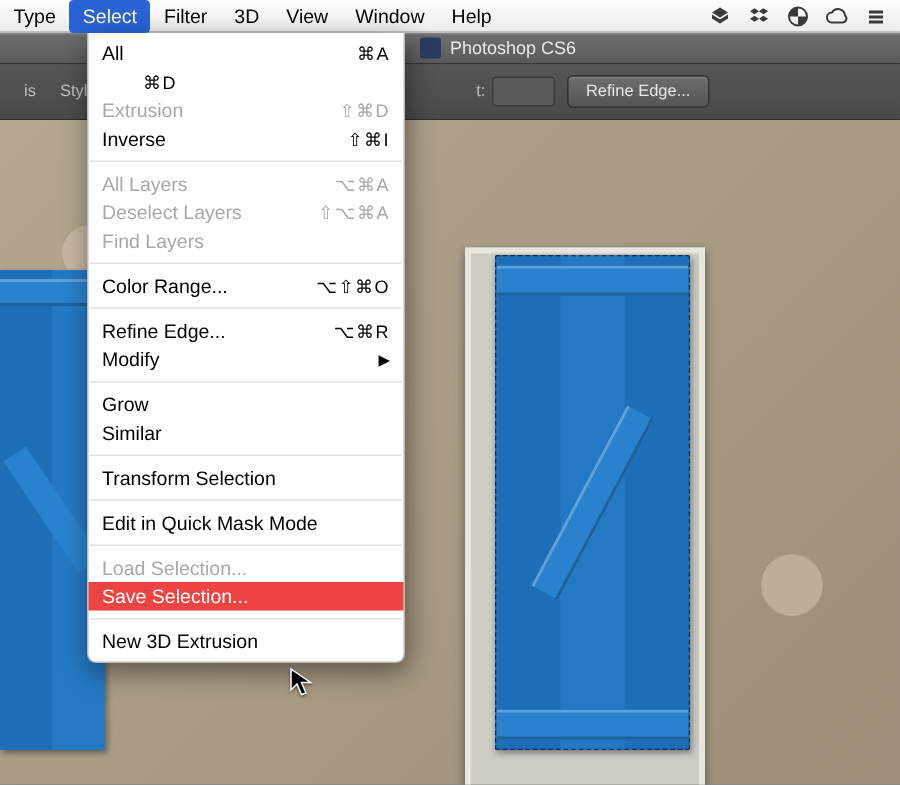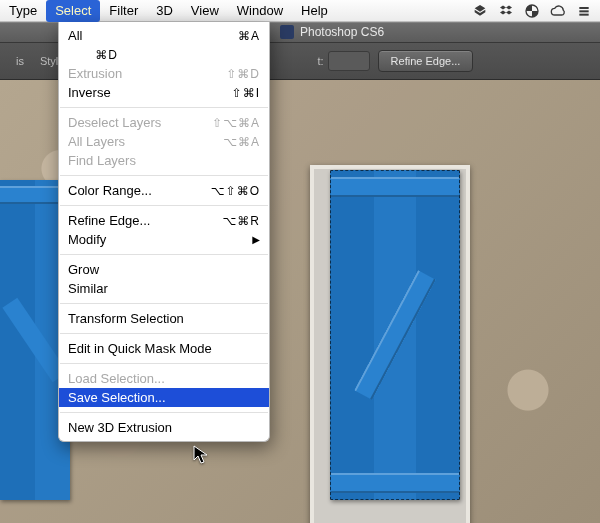--- a/index.html
+++ b/index.html
@@ -72,21 +72,21 @@
 
   
   .menu{position:absolute;top:22px;left:58px;width:212px;background:#fff;
     border:1px solid #b9b9b9;border-top:none;border-radius:0 0 6px 6px;
     box-shadow:2px 6px 18px rgba(0,0,0,.45);padding:4px 0;z-index:60;font-size:13px;color:#000}
   .menu-row{display:flex;align-items:center;height:19px;padding:0 9px;cursor:default;white-space:nowrap}
   .menu-row .lab{flex:1}
   .menu-row .sc{font-size:12px;color:#000;letter-spacing:1px;text-align:right;min-width:50px}
   .menu-row.dim{color:#a8a8a8}
   .menu-row.dim .sc{color:#a8a8a8}
-  .menu-row.hover{background:#1d4ed8;color:#fff}
+  .menu-row.hover{background:#ef4444;color:#fff}
   .menu-row .arrow{font-size:10px;margin-left:auto}
   .menu-sep{height:1px;margin:5px 1px;background:#e0e0e0}
 
   
   .cursor{position:absolute;top:445px;left:193px;z-index:70;pointer-events:none}
   .cursor svg{width:16px;height:20px;filter:drop-shadow(0 1px 1px rgba(0,0,0,.5))}
 </style>
 </head>
 <body>
 
@@ -171,26 +171,26 @@
     <div class="menu-row dim">
       <span class="lab">Extrusion</span>
       <span class="sc">⇧⌘D</span>
     </div>
     <div class="menu-row">
       <span class="lab">Inverse</span>
       <span class="sc">⇧⌘I</span>
     </div>
     <div class="menu-sep"></div>
     <div class="menu-row dim">
+      <span class="lab">All Layers</span>
+      <span class="sc">⌥⌘A</span>
+    </div>
+    <div class="menu-row dim">
       <span class="lab">Deselect Layers</span>
       <span class="sc">⇧⌥⌘A</span>
-    </div>
-    <div class="menu-row dim">
-      <span class="lab">All Layers</span>
-      <span class="sc">⌥⌘A</span>
     </div>
     <div class="menu-row dim">
       <span class="lab">Find Layers</span>
       <span class="sc"></span>
     </div>
     <div class="menu-sep"></div>
     <div class="menu-row">
       <span class="lab">Color Range...</span>
       <span class="sc">⌥⇧⌘O</span>
     </div>

